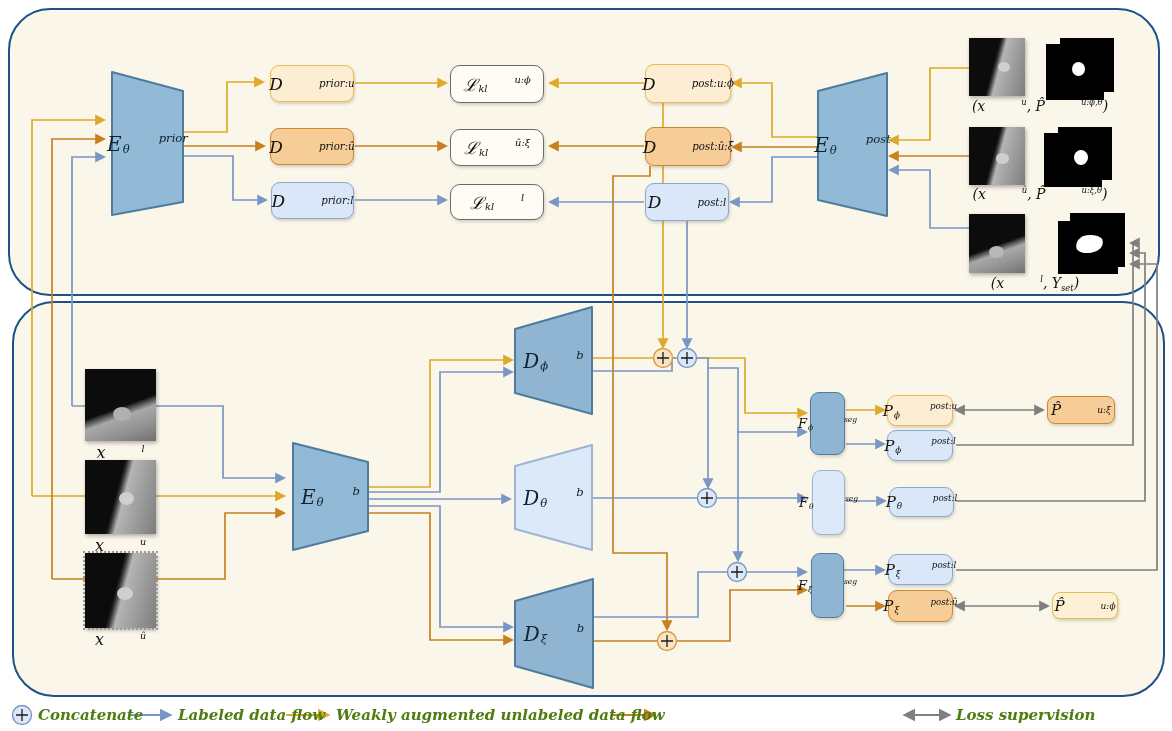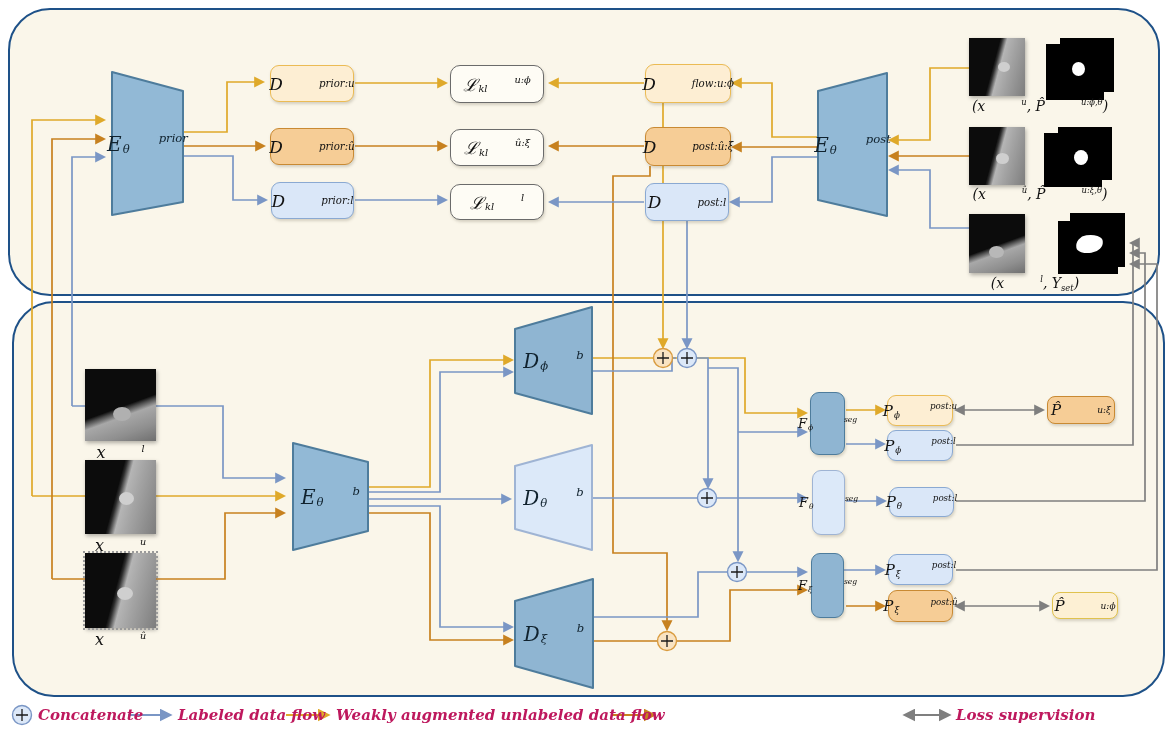--- a/index.html
+++ b/index.html
@@ -25,21 +25,21 @@
   .ss sup,.ss sub{font-size:1em;line-height:.95;}
   .ct{position:absolute;z-index:4;box-shadow:1px 2px 4px rgba(0,0,0,.3);}
   .ct-a{background:linear-gradient(105deg,#0c0c0c 0 44%,#2e2e2e 47%,#b5b5b5 54%,#a3a3a3 68%,#7d7d7d 100%);}
   .ct-l{background:linear-gradient(160deg,#0c0c0c 0 52%,#4a4a4a 56%,#a8a8a8 63%,#8f8f8f 82%,#6f6f6f 100%);}
   .nodule{position:absolute;background:#cfcfcf;border-radius:50%;}
   .maskwrap{position:absolute;z-index:4;}
   .mask-back,.mask-front{position:absolute;background:#000;}
   .blob{position:absolute;background:#fff;border-radius:50%;}
   .blob-irr{position:absolute;background:#fff;border-radius:45% 60% 50% 55%/60% 45% 58% 42%;transform:rotate(-8deg);}
   .cap{position:absolute;z-index:5;font-style:italic;font-size:14px;color:#111;text-align:center;}
-  .legend-label{position:absolute;z-index:4;font-style:italic;font-weight:700;font-size:15px;color:#be185d;
+  .legend-label{position:absolute;z-index:4;font-style:italic;font-weight:700;font-size:15px;color:#4d7c0f;
        font-family:"DejaVu Serif",serif;white-space:nowrap;}
 </style>
 </head>
 <body>
 
 <div class="stage">
 
   <div class="panel" style="left:8px;top:8px;width:1152px;height:288px;"></div>
   <div class="panel" style="left:12px;top:301px;width:1153px;height:396px;"></div>
 
@@ -183,21 +183,21 @@
       </span></div>
   <div class="box bx-white" style="left:450px;top:129px;width:94px;height:37px;">ℒ<span class="ss">
         <sup>û:ξ</sup>
         <sub>kl</sub>
       </span></div>
   <div class="box bx-white" style="left:450px;top:184px;width:94px;height:36px;">ℒ<span class="ss">
         <sup>l</sup>
         <sub>kl</sub>
       </span></div>
 
-  <div class="box bx-yellow" style="left:645px;top:64px;width:86px;height:39px;">D<sup>flow:u:ϕ</sup></div>
+  <div class="box bx-yellow" style="left:645px;top:64px;width:86px;height:39px;">D<sup>post:u:ϕ</sup></div>
   <div class="box bx-orange" style="left:645px;top:127px;width:86px;height:39px;">D<sup>post:û:ξ</sup></div>
   <div class="box bx-blue" style="left:645px;top:183px;width:84px;height:38px;">D<sup>post:l</sup></div>
 
   <div class="box small-label" style="left:810px;top:392px;width:35px;height:63px;background:#8FB5D2;border:1.4px solid #4E7C9C;">F<span class="ss">
         <sup>seg</sup>
         <sub>ϕ</sub>
       </span></div>
   <div class="box small-label" style="left:812px;top:470px;width:33px;height:65px;background:#DCE9F9;border:1.4px solid #9FB4D4;">F<span class="ss">
         <sup>seg</sup>
         <sub>θ</sub>

